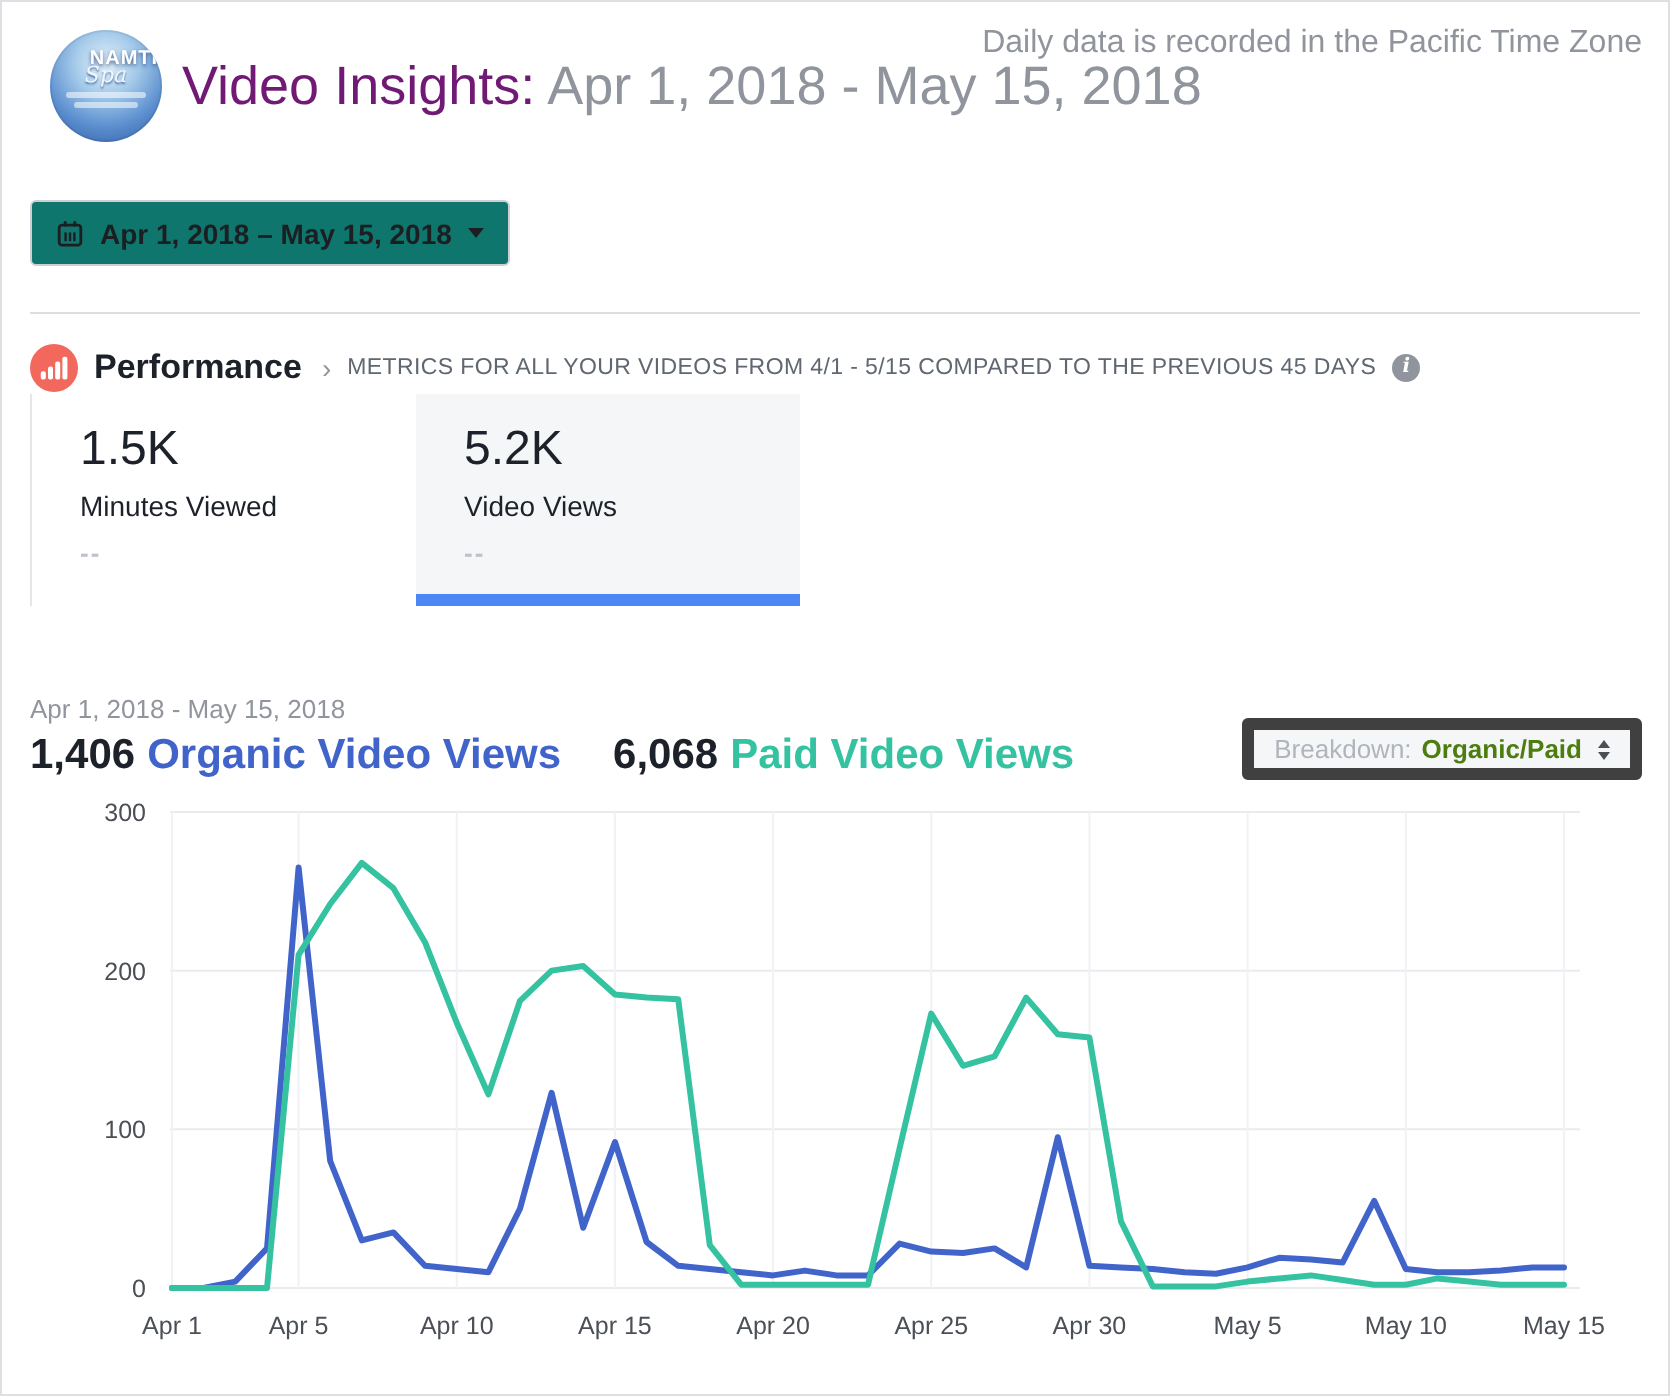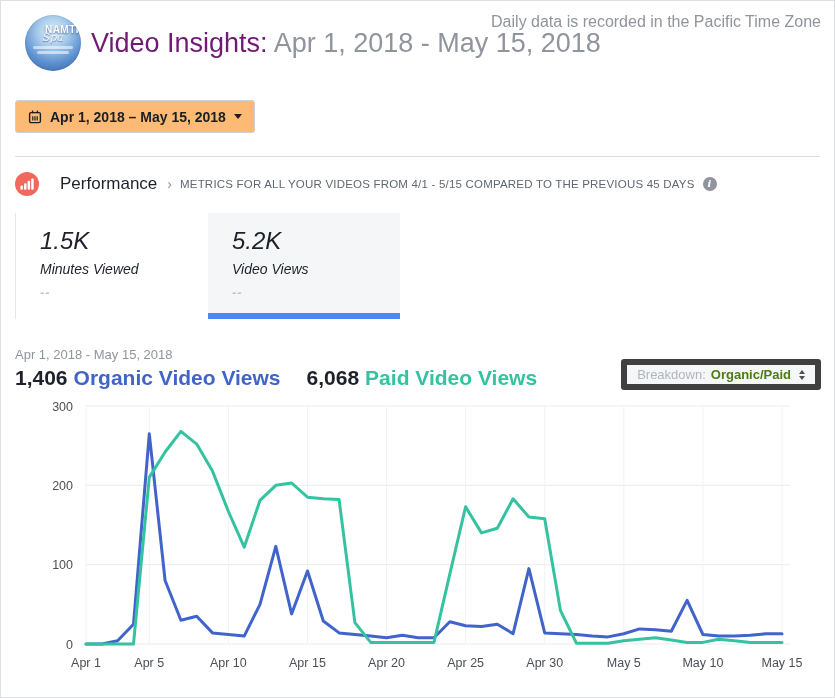--- a/index.html
+++ b/index.html
@@ -21,39 +21,39 @@
   .logo-line.l1 { width:72%; }
   .logo-line.l2 { width:58%; }
 
   .title { position:absolute; left:90px; top:27px; font-size:27px; white-space:nowrap; }
   .title .t1 { color:#701a75; }
   .title .t2 { color:#90949c; margin-left:6px; }
   .tz-note { position:absolute; top:12px; right:13px; font-size:16px; color:#90949c; }
 
   
   .date-btn { position:absolute; left:14px; top:99px; height:33px; display:flex; align-items:center;
-              gap:8px; padding:0 12px; background:#fdba74; border:1px solid #ccd0d5; border-radius:3px;
+              gap:8px; padding:0 12px; background:#0f766e; border:1px solid #ccd0d5; border-radius:3px;
               font-family:inherit; font-size:14px; font-weight:bold; color:#1c1e21; cursor:pointer; }
   .caret-down { width:0; height:0; border-left:4.5px solid transparent; border-right:4.5px solid transparent;
                 border-top:5px solid #1c1e21; display:inline-block; }
 
   .divider { position:absolute; top:155px; left:14px; right:14px; border-top:1px solid #dadde1; }
 
   
   .perf-row { position:absolute; top:170px; left:14px; right:14px; height:26px;
               display:flex; align-items:center; }
-  .perf-title { font-size:17px; font-weight:normal; color:#1d2129; margin-left:21px; }
+  .perf-title { font-size:17px; font-weight:bold; color:#1d2129; margin-left:8px; }
   .perf-chev { font-size:14px; color:#90949c; margin:0 8px 0 10px; }
   .perf-sub { font-size:11.5px; color:#606770; letter-spacing:.2px; }
   .info-icon { width:14px; height:14px; border-radius:50%; background:#90949c; color:#fff;
                font-family:"DejaVu Serif",serif; font-weight:bold; font-style:italic; font-size:10px;
                line-height:14px; text-align:center; margin-left:8px; cursor:pointer; }
 
   
-  .cards { position:absolute; top:212px; left:14px; display:flex; border-left:1px solid #e4e6e9;font-style:italic; }
+  .cards { position:absolute; top:196px; left:14px; display:flex; border-left:1px solid #e4e6e9; }
   .card { width:192px; height:106px; padding:14px 0 0 24px; position:relative; cursor:pointer; }
   .card.selected { background:#f5f6f7; }
   .card-value { font-size:24px; color:#1d2129; }
   .card-label { font-size:14px; color:#1d2129; margin-top:6px; }
   .card-delta { font-size:13px; font-weight:bold; color:#bec3c9; margin-top:8px; letter-spacing:1px; }
   .tab-bar { position:absolute; left:0; right:0; bottom:0; height:6px; }
 
   
   .chart-range { position:absolute; top:346px; left:14px; font-size:13px; color:#90949c; }
   .totals { position:absolute; top:365px; left:14px; display:flex; align-items:center; font-size:21px;

